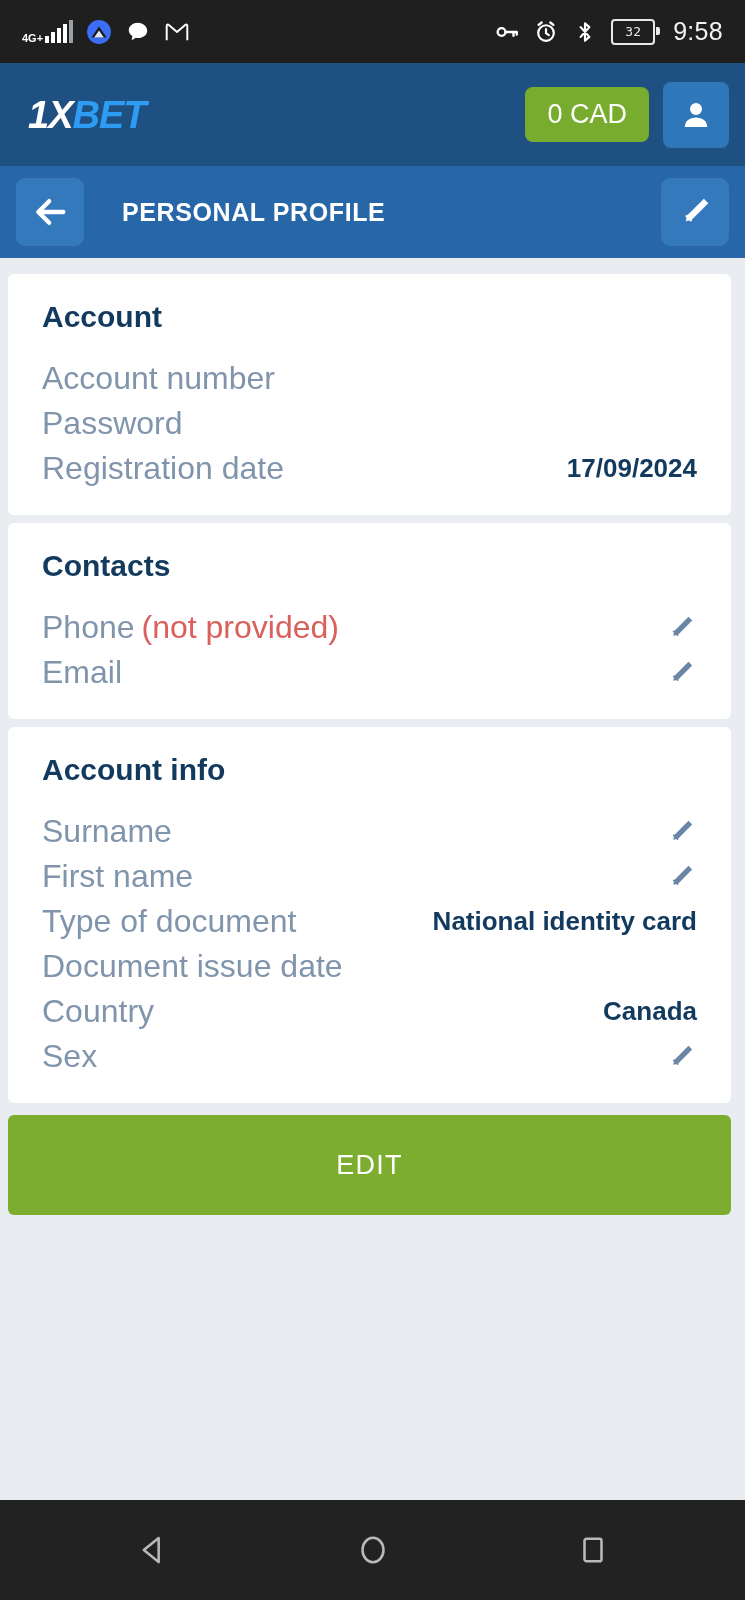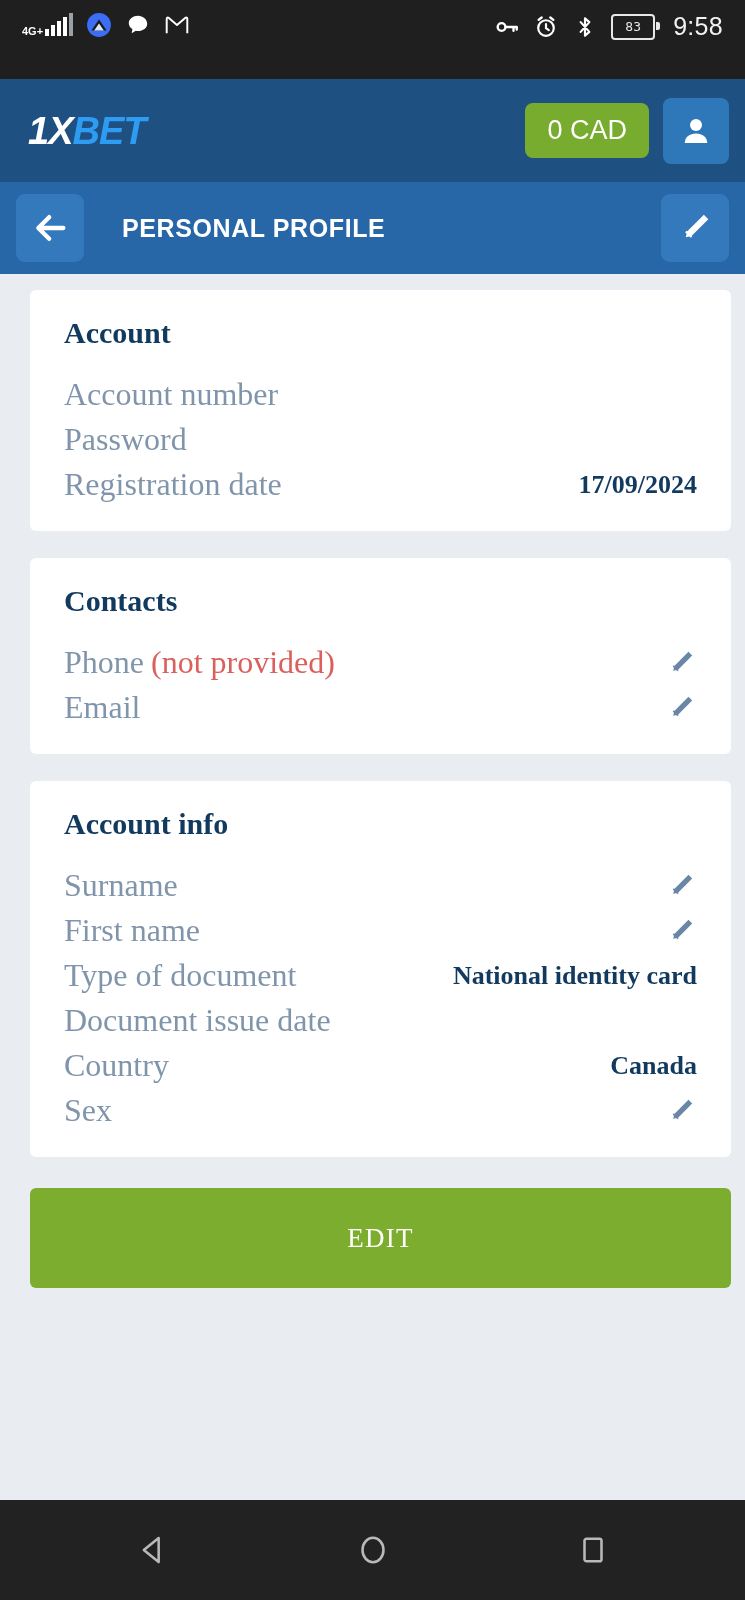--- a/index.html
+++ b/index.html
@@ -20,22 +20,22 @@
     display: flex;
     flex-direction: column;
     background: #e9edf1;
   }
 
   
   .statusbar {
     height: 55px;
     background: #1f1f1f;
     display: flex;
-    align-items: flex-start;
-    padding: 12px 22px;
+    align-items: center;
+    padding: 4px 22px;
     flex: none;
   }
   .sb-left {
     display: flex;
     align-items: center;
     gap: 13px;
   }
   .sb-right {
     margin-left: auto;
     display: flex;
@@ -162,26 +162,25 @@
     font-size: 25px;
     font-weight: bold;
     letter-spacing: 0.6px;
     margin-left: 38px;
   }
   .titlebar .edit-square { margin-left: auto; }
 
   
   .content {
     flex: 1;
-    padding: 16px 14px 0 30px;
+    padding: 16px 14px 0 8px;
     display: flex;
     flex-direction: column;
-    gap: 27px;
+    gap: 8px;
     overflow: hidden;
-    font-family: Liberation Serif, serif;
   }
   .card {
     background: #ffffff;
     border-radius: 6px;
     padding: 26px 34px 24px 34px;
   }
   .card h2 {
     margin: 0 0 22px 0;
     font-size: 30px;
     color: #12395e;
@@ -286,21 +285,21 @@
       </svg>
       <svg class="appicon" viewBox="0 0 24 24">
         <circle cx="12" cy="13" r="7.2" fill="none" stroke="#ffffff" stroke-width="2"></circle>
         <path d="M12 9.2V13l2.6 1.8" stroke="#ffffff" stroke-width="2" stroke-linecap="round" fill="none"></path>
         <path d="M5.2 5.4 8 3.2M18.8 5.4 16 3.2" stroke="#ffffff" stroke-width="2.2" stroke-linecap="round"></path>
       </svg>
       <svg class="appicon" viewBox="0 0 24 24">
         <path d="M8 7.5 16 16.5 12 20V4l4 3.5L8 16.5" fill="none" stroke="#ffffff" stroke-width="2" stroke-linejoin="round" stroke-linecap="round"></path>
       </svg>
       <div class="battery">
-        <span>83</span>
+        <span>32</span>
       </div>
       <div class="sb-clock">9:58</div>
     </div>
   </div>
 
   <div class="brandbar">
     <div class="logo">
       <span class="lo-white">1X</span><span class="lo-blue">BET</span>
     </div>
     <button class="balance-btn">0 CAD</button>

